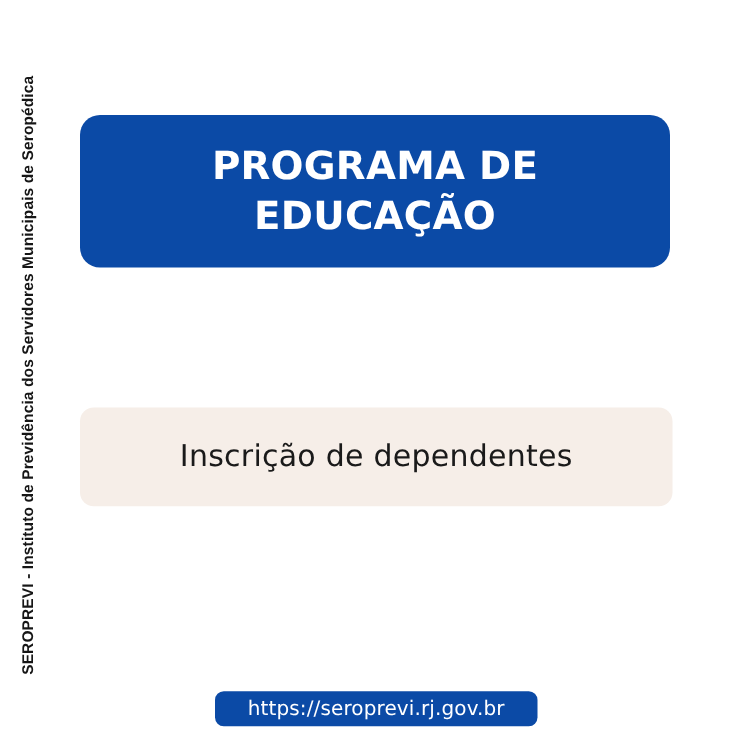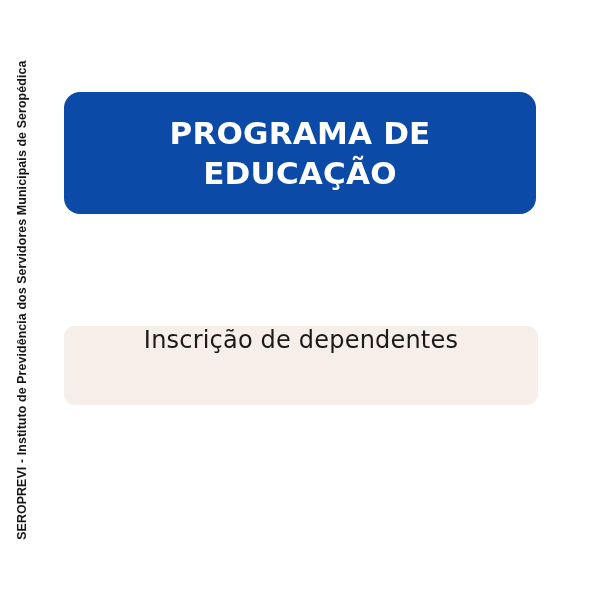--- a/index.html
+++ b/index.html
@@ -70,21 +70,21 @@
   
   .subtitle-box {
     position:absolute;
     left:64px;
     top:326px;
     width:474px;
     height:79px;
     background:#F6EEE8;
     border-radius:11px;
     display:flex;
-    align-items:flex-start;
+    align-items:center;
     justify-content:center;
   }
   .subtitle-text {
     color:#1A1A1A;
     font-family:"DejaVu Sans", sans-serif;
     font-weight:400;
     font-size:24px;
     letter-spacing:0.2px;
     text-align:center;
     line-height:1.2;
@@ -125,14 +125,17 @@
   <div class="title-banner">
     <div class="title-banner-text">
       <span>PROGRAMA DE EDUCAÇÃO</span><br>
     </div>
   </div>
 
   <div class="subtitle-box">
     <span class="subtitle-text">Inscrição de dependentes</span>
   </div>
 
+  <div class="url-pill">
+    <span class="url-pill-text">https://seroprevi.rj.gov.br</span>
+  </div>
 
 </div>
 
 </body></html>

